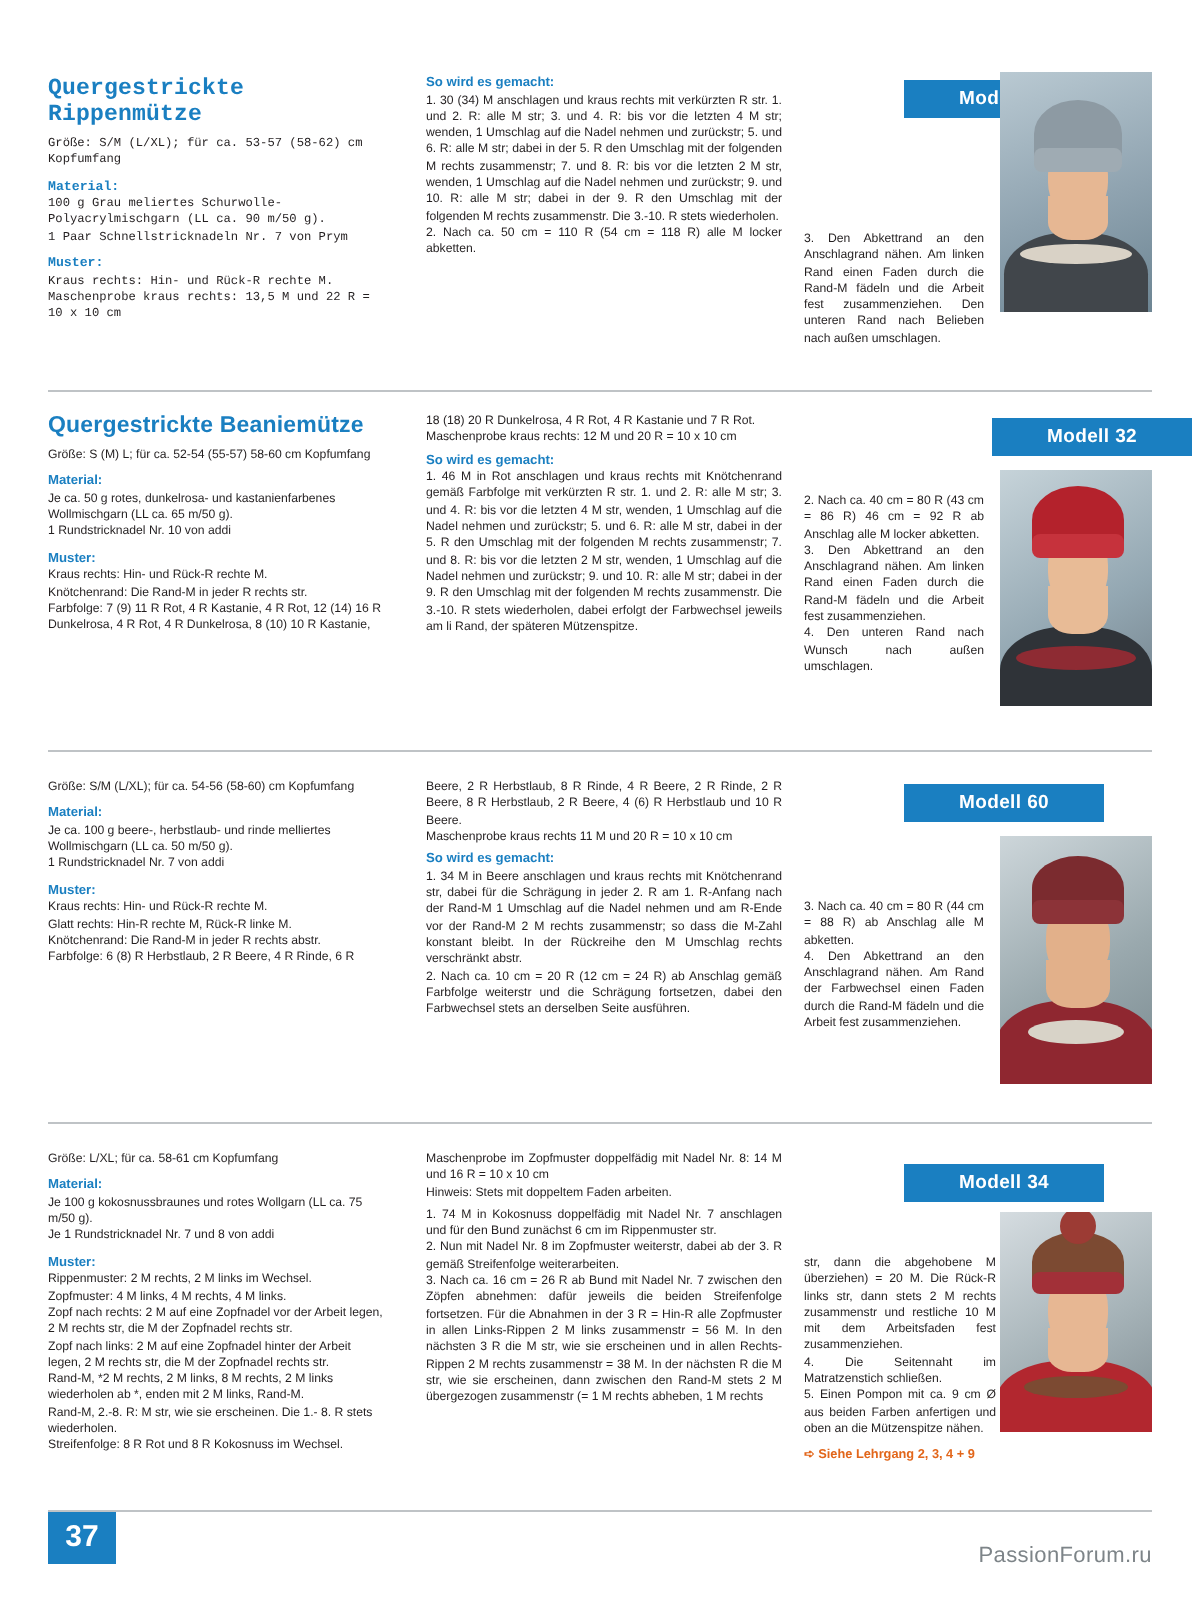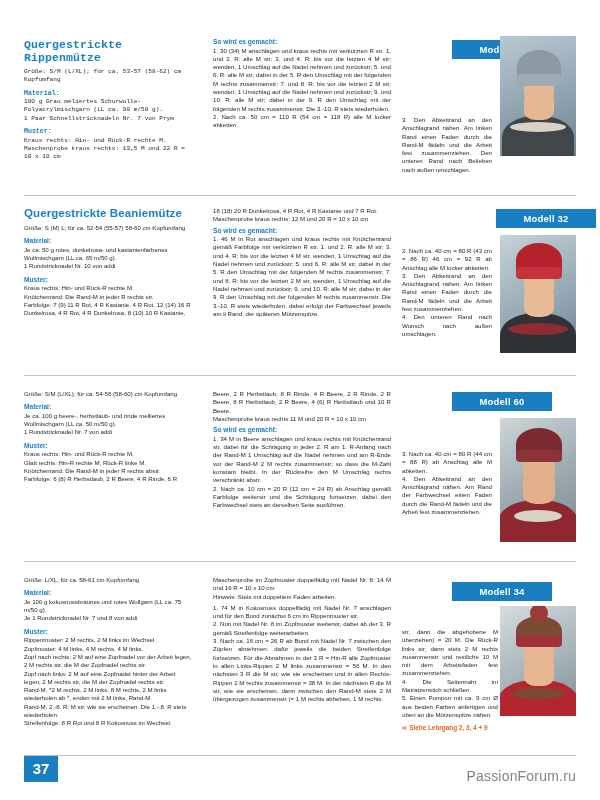--- a/index.html
+++ b/index.html
@@ -87,21 +87,21 @@
     background:#1a7fc1;
     color:#fff;
     font-size:15px;
     font-weight:bold;
     text-align:center;
     line-height:26px;
   }
   .footer-rule{position:absolute;left:24px;bottom:44px;width:552px;height:1px;background:#bfc3c6;}
   .site{
     position:absolute;right:24px;bottom:16px;
-    font-size:14px;color:#7d8488;
+    font-size:11px;color:#7d8488;
     letter-spacing:.2px;
   }
   .arrowtxt{
     font-size:6.4px;color:#e2661a;font-weight:bold;line-height:8.6px;
   }
 </style>
 </head>
 <body>
 
 <div class="page">

